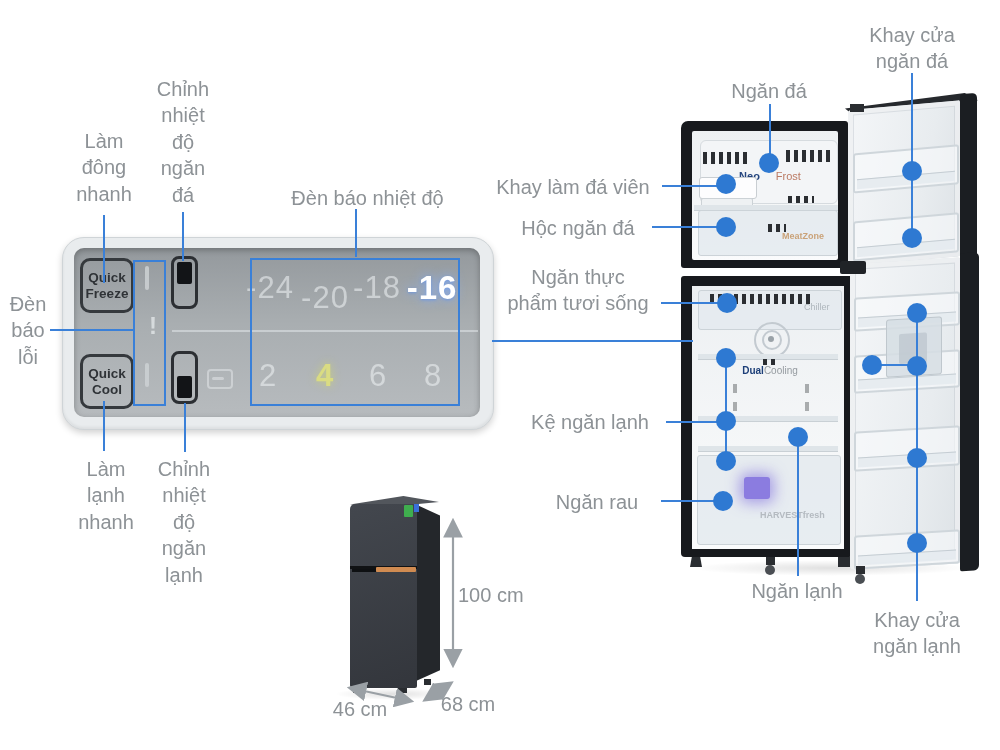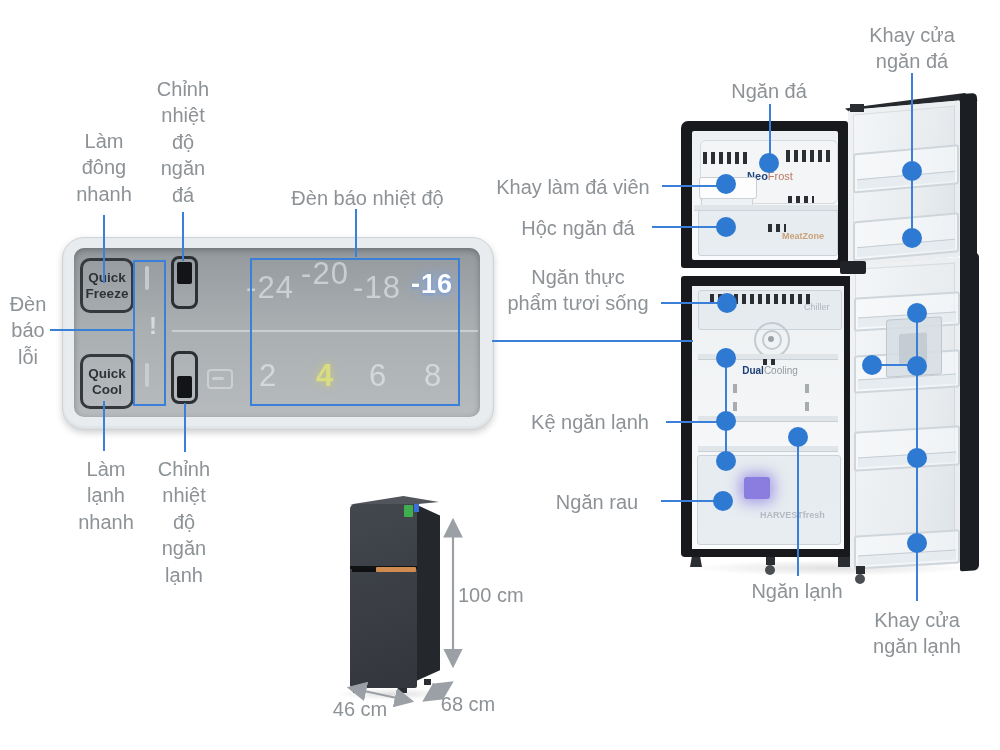--- a/index.html
+++ b/index.html
@@ -25,21 +25,21 @@
   .toggle{position:absolute;width:27px;height:53px;border:3px solid #2c2f33;border-radius:8px;z-index:3;
           display:flex;flex-direction:column;padding:3px;box-sizing:border-box;}
   .toggle .knob{width:100%;height:22px;background:#121417;border-radius:2px;}
   .toggle.bottom .knob{margin-top:auto;}
   .divider{position:absolute;left:172px;top:330px;width:306px;height:2px;background:rgba(240,244,246,.45);z-index:3;}
   .modeicon{position:absolute;left:207px;top:369px;width:22px;height:16px;border:2px solid rgba(245,248,250,.4);
             border-radius:4px;z-index:3;}
   .modeicon i{position:absolute;left:3px;top:6px;width:12px;height:3px;background:rgba(245,248,250,.4);border-radius:2px;}
   .temp{position:absolute;width:70px;text-align:center;font-size:31px;font-weight:500;letter-spacing:1px;
         color:rgba(240,244,246,.55);z-index:3;}
-  .temp.actF{color:#ffffff;font-weight:700;font-size:27px;
+  .temp.actF{color:#ffffff;font-weight:700;font-size:33px;
         text-shadow:0 0 12px rgba(130,175,255,.95),0 1px 3px rgba(90,140,230,.7);}
   .temp.actC{color:#dadc82;font-weight:700;text-shadow:0 0 10px rgba(205,210,110,.85);}
   
   .cab{position:absolute;background:#17191d;z-index:1;}
   .inter{position:absolute;background:linear-gradient(#edf0f2,#fafbfc);z-index:1;}
   .vents{position:absolute;background:repeating-linear-gradient(90deg,#2b2e32 0 4px,transparent 4px 8px);z-index:2;}
   .innerpanel{position:absolute;border:1px solid #d6dbdf;border-radius:6px;background:#f3f5f7;z-index:1;}
   .shelf{position:absolute;background:#dfe5e9;border-bottom:1px solid #c9d0d5;height:5px;z-index:2;}
   .drawer{position:absolute;background:rgba(228,234,238,.85);border:1px solid #ccd3d8;border-radius:3px;z-index:2;}
   .brand{position:absolute;z-index:2;font-weight:700;}
@@ -80,21 +80,21 @@
     <div class="knob"></div>
   </div>
 
   <div class="bluebox" style="left:250px;top:258px;width:206px;height:144px;"></div>
   <div class="divider"></div>
   <div class="modeicon">
       <i></i>
     </div>
 
   <span class="temp" style="left:235px;top:270px;">-24</span>
-  <span class="temp" style="left:290px;top:256px;">-20</span>
+  <span class="temp" style="left:290px;top:280px;">-20</span>
   <span class="temp" style="left:342px;top:270px;">-18</span>
   <span class="temp actF" style="left:397px;top:269px;">-16</span>
   <span class="temp" style="left:233px;top:358px;">2</span>
   <span class="temp actC" style="left:290px;top:358px;">4</span>
   <span class="temp" style="left:343px;top:358px;">6</span>
   <span class="temp" style="left:398px;top:358px;">8</span>
 
   <div class="lbl" style="left:64px;top:128px;width:80px;">Làm
 đông
 nhanh</div>
@@ -118,21 +118,21 @@
 
   <div class="shadow" style="left:690px;top:560px;width:280px;height:16px;"></div>
 
   <div class="cab" style="left:681px;top:121px;width:167px;height:147px;border-radius:7px 3px 3px 3px;"></div>
   <div class="inter" style="left:692px;top:131px;width:146px;height:129px;border-radius:2px;"></div>
   <div class="innerpanel" style="left:700px;top:140px;width:136px;height:62px;"></div>
   <div class="vents" style="left:703px;top:152px;width:44px;height:12px;"></div>
   <div class="vents" style="left:786px;top:150px;width:48px;height:12px;"></div>
   <div class="vents" style="left:788px;top:196px;width:26px;height:7px;"></div>
   <div class="brand" style="left:735px;top:170px;width:70px;text-align:center;font-size:11px;">
-    <span style="color:#25457e;">Neo</span><span style="color:#bb7a63;font-weight:400;">Frost</span>
+    <span style="color:#25457e;">Neo</span><span style="color:#bb7a63;font-weight:400;padding-left:16px;">Frost</span>
   </div>
   <div style="position:absolute;left:699px;top:177px;width:56px;height:20px;background:#fdfdfe;border:1px solid #c9ced2;border-radius:3px;z-index:2;"></div>
   <div style="position:absolute;left:701px;top:198px;width:50px;height:8px;border:1px solid #ccd2d6;border-radius:2px;background:#eef1f3;z-index:2;"></div>
   <div class="shelf" style="left:694px;top:205px;width:144px;"></div>
   <div class="drawer" style="left:698px;top:210px;width:138px;height:44px;"></div>
   <div class="vents" style="left:768px;top:224px;width:18px;height:8px;"></div>
   <div class="brand" style="left:782px;top:231px;font-size:9px;color:#c79a6b;opacity:.9;">MeatZone</div>
 
   <div style="position:absolute;left:840px;top:261px;width:26px;height:13px;background:#202327;border-radius:2px;z-index:2;"></div>
 

